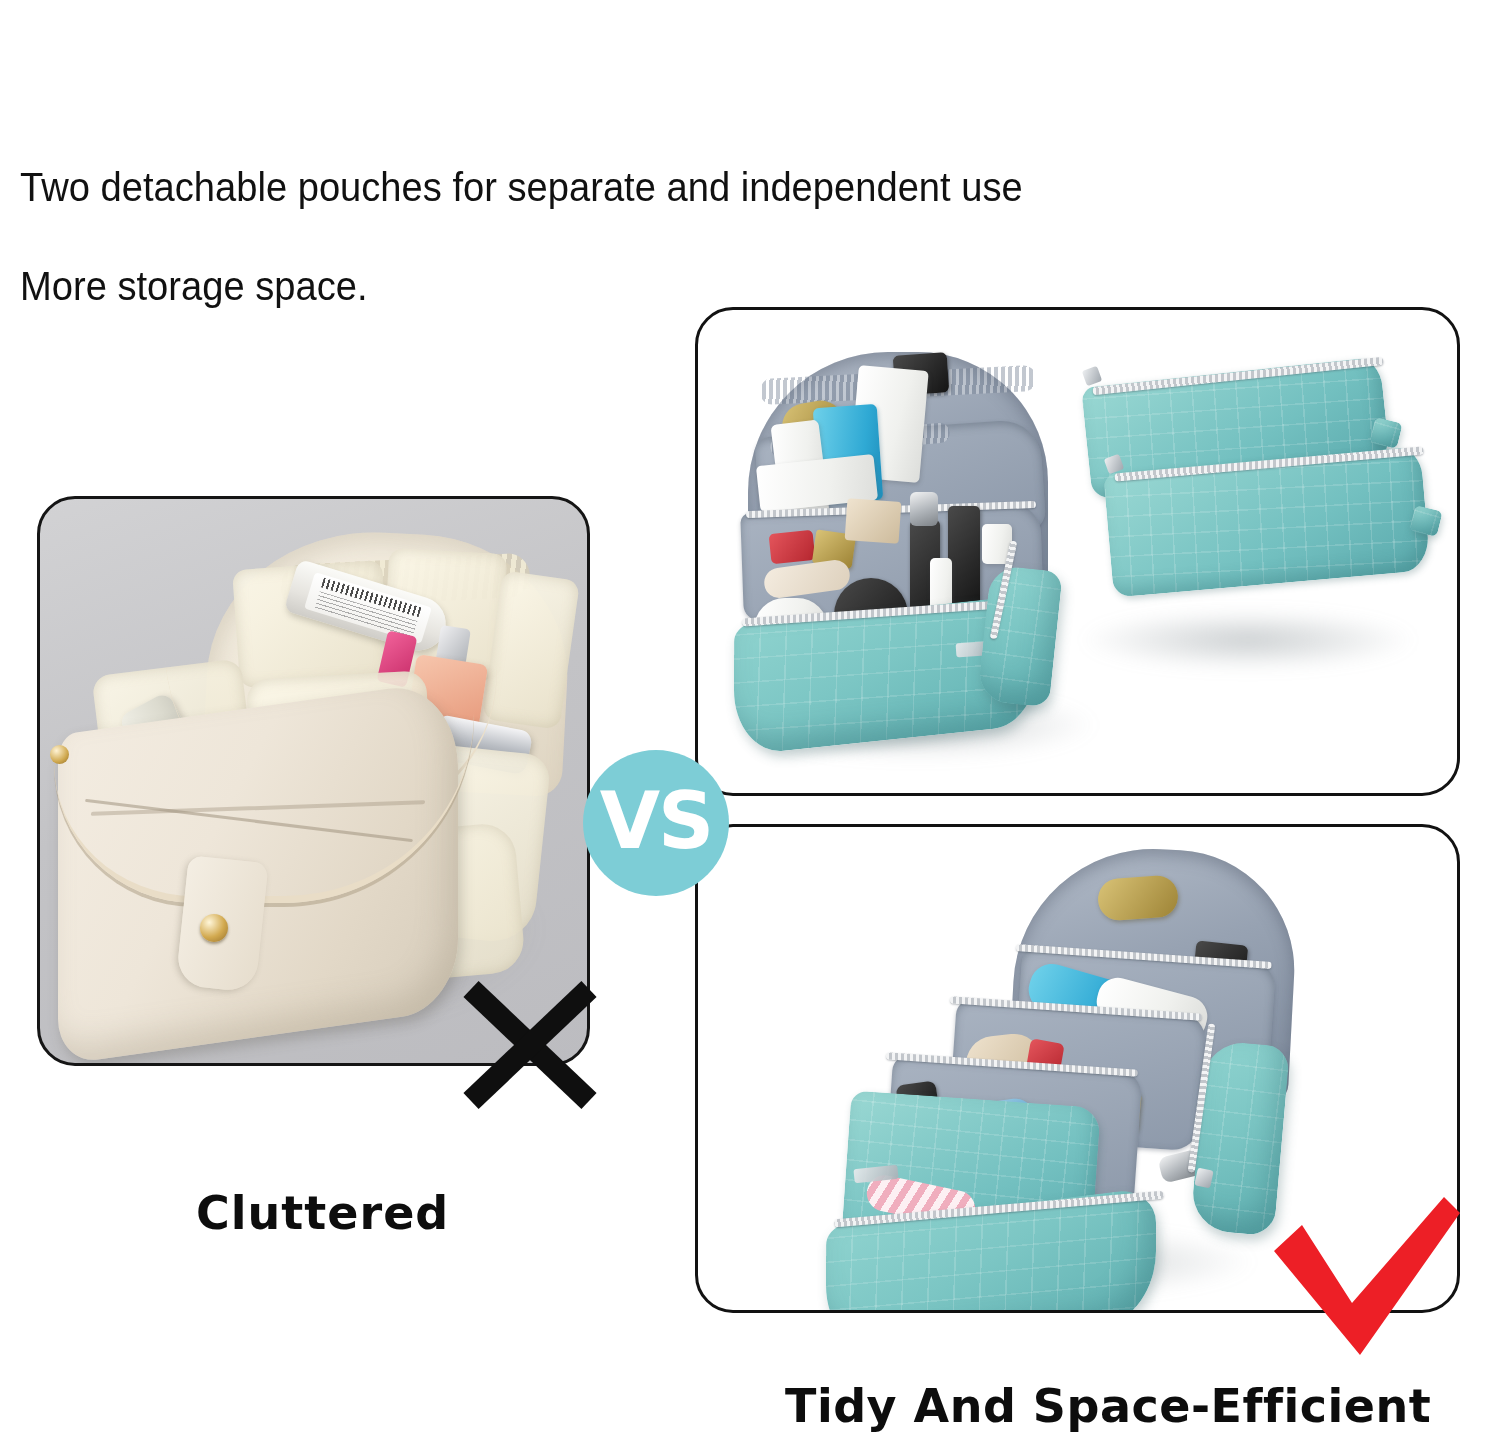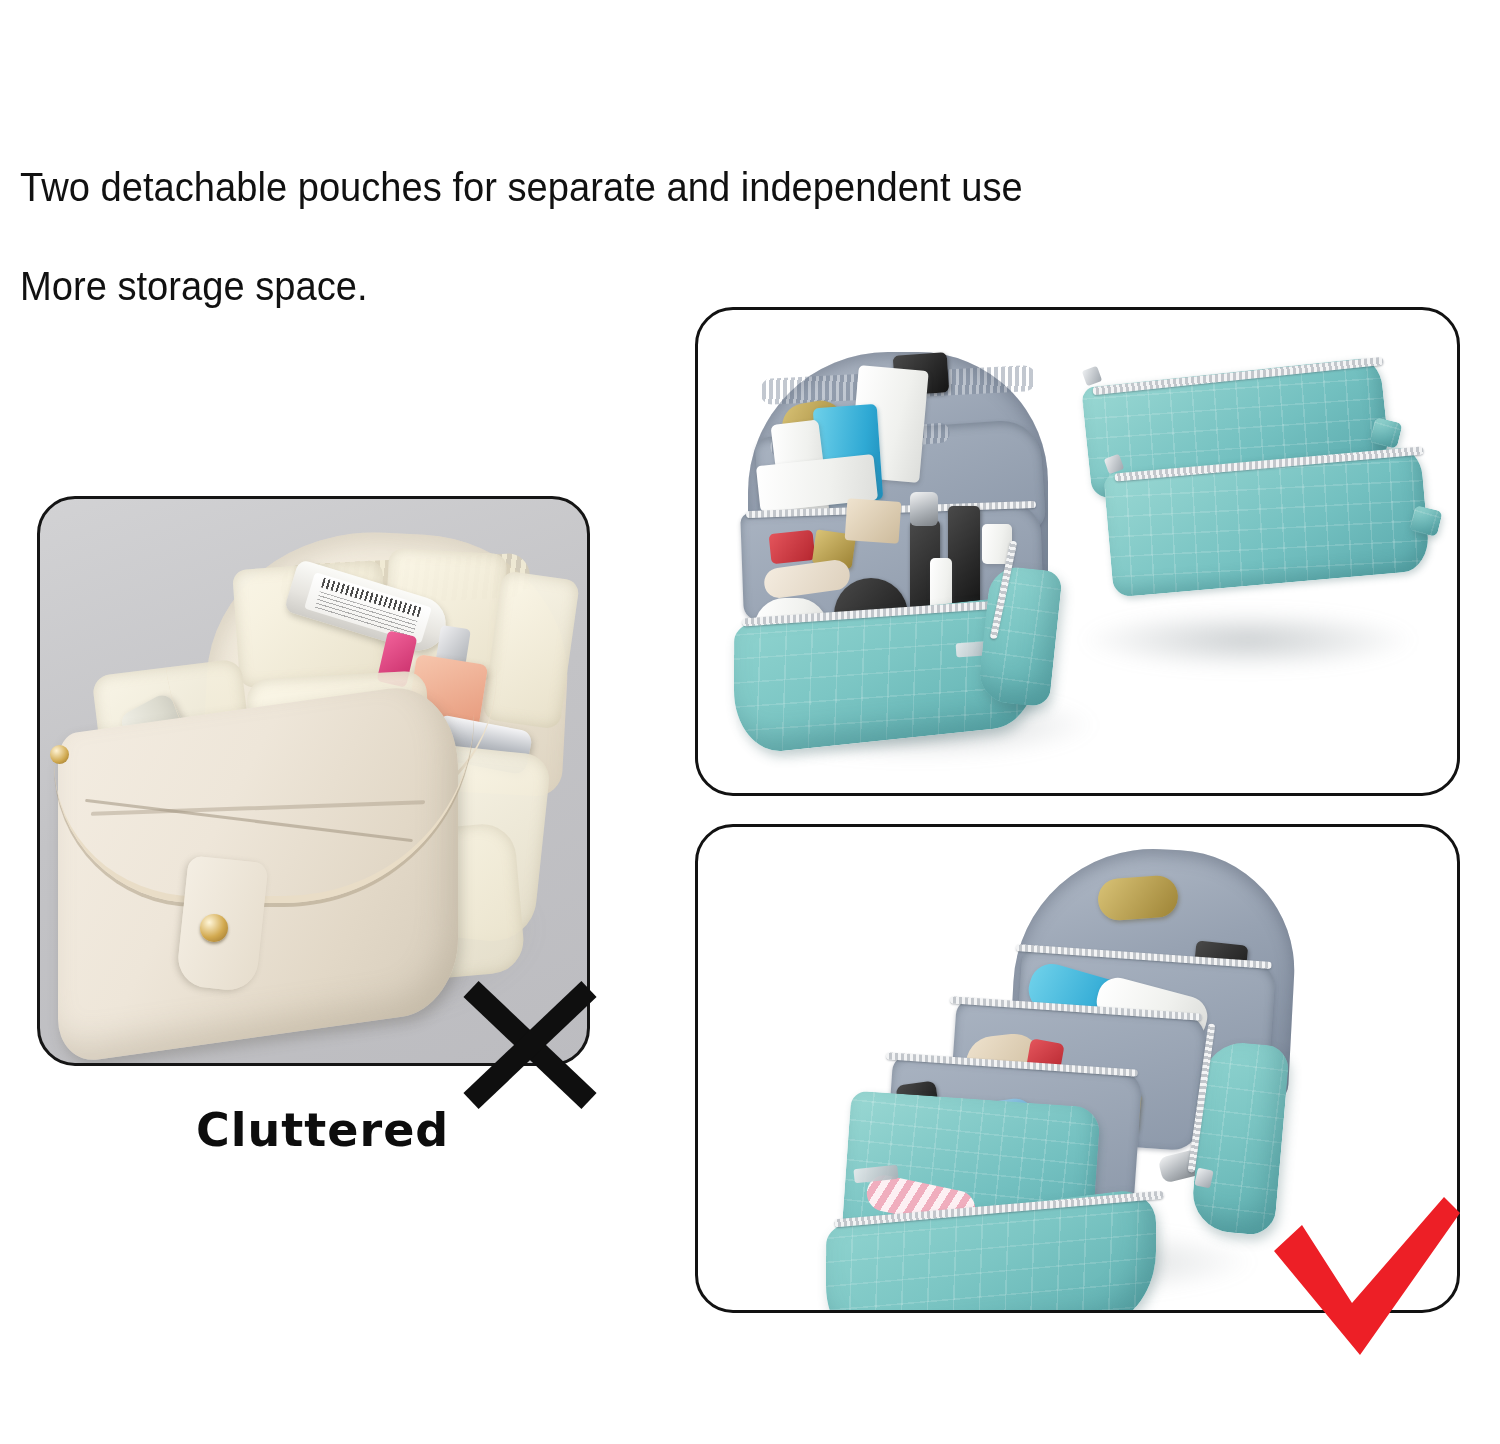--- a/index.html
+++ b/index.html
@@ -38,21 +38,21 @@
   .subline.l1 { top:163px; }
   .subline.l2 { top:262px; }
 
   .caption {
     position:absolute;
     font-family:"DejaVu Sans", sans-serif;
     font-weight:600;
     color:#0d0d0d;
     white-space:nowrap;
   }
-  .caption.left  { left:196px; top:1103px; font-size:46px; letter-spacing:1px; }
+  .caption.left  { left:196px; top:1186px; font-size:46px; letter-spacing:1px; }
   .caption.right { left:785px; top:1379px; font-size:46px; letter-spacing:0.5px; }
 
   
   .photo-left {
     position:absolute; left:37px; top:496px;
     width:553px; height:570px;
     border-radius:38px;
     background:linear-gradient(160deg,#d2d2d4 0%,#c3c3c6 46%,#bcbcc0 100%);
     border:3px solid #151515;
     overflow:hidden;
@@ -471,29 +471,33 @@
                 border-radius:18px 40px 52px 60px / 18px 36px 68px 74px; transform:skewY(-7deg);"></div>
     <div class="tb-zip" style="left:136px; top:378px; width:330px; height:8px; transform:rotate(-5deg);"></div>
     <div class="tb-logo" style="left:156px; top:340px; width:44px; height:14px; transform:rotate(-6deg);"></div>
 
     <div class="tb-shell" style="left:500px; top:216px; width:84px; height:190px;
                 border-radius:40px 24px 26px 40px; transform:rotate(5deg);"></div>
     <div class="tb-zip v" style="left:500px; top:196px; width:7px; height:150px; transform:rotate(8deg);"></div>
     <div class="tb-pull" style="left:498px; top:342px; width:16px; height:18px; transform:rotate(12deg);"></div>
   </div>
 
+  <div class="vs-badge">
+    <span class="vs-text">VS</span>
+  </div>
 
   <div class="x-mark">
     <svg viewBox="0 0 150 140" width="150" height="140" aria-hidden="true">
       <line x1="16" y1="14" x2="134" y2="126" stroke="#0f0f0f" stroke-width="22" stroke-linecap="butt"></line>
       <line x1="134" y1="14" x2="16" y2="126" stroke="#0f0f0f" stroke-width="22" stroke-linecap="butt"></line>
     </svg>
   </div>
 
   <div class="check-mark">
     <svg viewBox="0 0 195 165" width="195" height="165" aria-hidden="true">
       <path d="M6 56 L34 30 L84 108 L176 2 L192 18 L92 160 Z" fill="#ed1f26"></path>
     </svg>
   </div>
 
   <div class="caption left">Cluttered</div>
+  <div class="caption right">Tidy And Space-Efficient</div>
 
 </div>
 
 </body></html>

